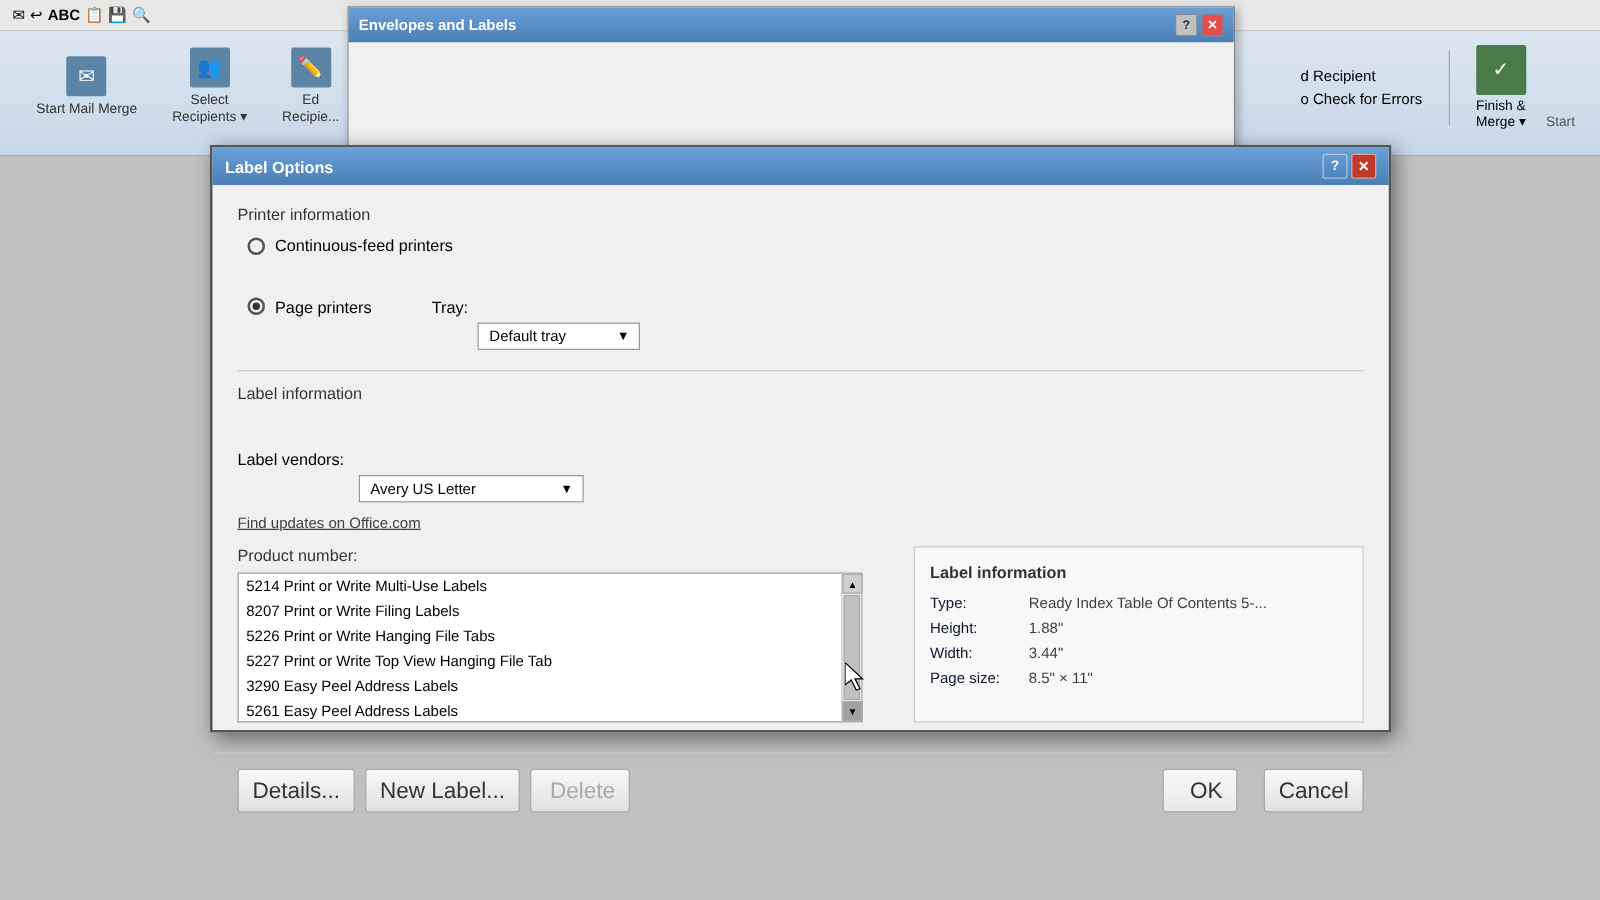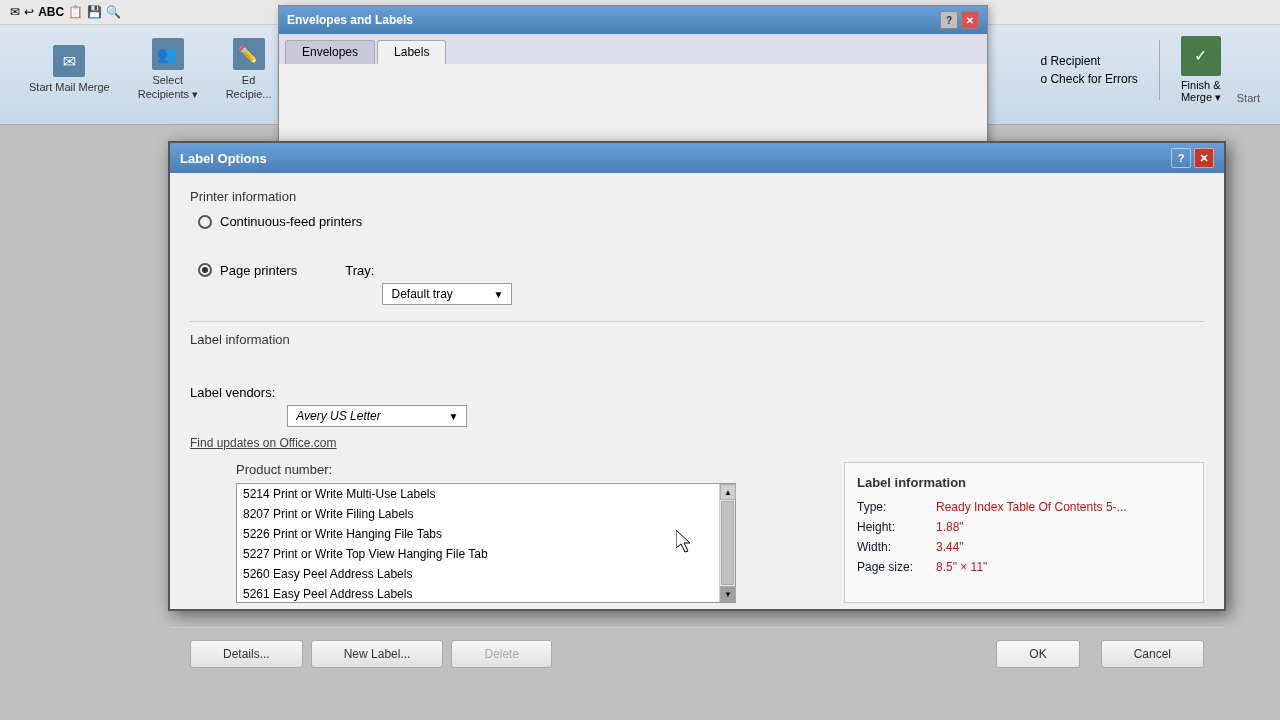--- a/index.html
+++ b/index.html
@@ -142,23 +142,23 @@
       background: linear-gradient(to bottom, #f5f5f5, #e0e0e0);
       border: 1px solid #aaa;
       border-radius: 2px;
       cursor: pointer;
       font-size: 12px;
     }
 
     
     .label-options-dialog {
       position: absolute;
-      top: 141px;
+      top: 116px;
       left: 168px;
-      width: 1058px;
+      width: 945px;
       height: 470px;
       background: #f0f0f0;
       border: 2px solid #555;
       box-shadow: 4px 4px 15px rgba(0,0,0,0.5);
       z-index: 100;
     }
 
     .lo-titlebar {
       background: linear-gradient(to bottom, #6a9fd8 0%, #4a7fb5 100%);
       height: 30px;
@@ -289,21 +289,20 @@
       color: #404040;
       text-decoration: underline;
       cursor: pointer;
       font-size: 12px;
     }
 
     .product-row {
       display: flex;
       gap: 20px;
       margin-top: 8px;
-      margin-left: 46px;
     }
 
     .product-list-section {
       flex: 1;
     }
 
     .product-number-label {
       font-size: 13px;
       color: #333;
       margin-bottom: 6px;
@@ -381,21 +380,21 @@
       gap: 4px;
       margin-bottom: 6px;
     }
 
     .label-info-key {
       color: #0f172a;
       min-width: 75px;
     }
 
     .label-info-val {
-      color: #b91c1c;
+      color: #404040;
       text-align: center;
     }
 
     .bottom-buttons {
       display: flex;
       align-items: center;
       padding: 12px 20px;
       border-top: 1px solid #ccc;
       margin-top: 8px;
     }
@@ -405,26 +404,26 @@
       gap: 8px;
     }
 
     .btn-right {
       display: flex;
       gap: 21px;
       margin-left: auto;
     }
 
     .dialog-btn {
-      padding: 6px 32px;
+      padding: 6px 11px;
       background: linear-gradient(to bottom, #f8f8f8, #e0e0e0);
       border: 1px solid #aaa;
       border-radius: 3px;
       cursor: pointer;
-      font-size: 12px;
+      font-size: 18px;
       color: #333;
       min-width: 80px;
       text-align: right;
     }
 
     .dialog-btn.ok-btn {
       min-width: 60px;
       background: linear-gradient(to bottom, #f8f8f8, #e8e8e8);
     }
 
@@ -500,24 +499,20 @@
 </div>
 
 <div class="env-labels-dialog" style="top:5px;">
   <div class="env-labels-titlebar">
     <span>Envelopes and Labels</span>
     <div class="titlebar-buttons">
       <div class="titlebar-btn">?</div>
       <div class="titlebar-btn close">✕</div>
     </div>
   </div>
-  <div class="dialog-tabs">
-    <div class="dialog-tab">Envelopes</div>
-    <div class="dialog-tab active">Labels</div>
-  </div>
   <div class="dialog-content" style="height:320px;"></div>
 
   <div style="position:absolute;bottom:0;left:0;width:100%;padding:10px;display:flex;gap:8px;border-top:1px solid #ccc;background:#f0f0f0;">
     <button class="env-btn">Print</button>
     <button class="env-btn">New Document</button>
     <button class="env-btn">Options...</button>
     <button class="env-btn">E-postage Properties...</button>
   </div>
 
   <div style="position:absolute;bottom:10px;right:16px;">
@@ -556,40 +551,40 @@
         </div>
       </div>
     </div>
 
     <div class="divider-line"></div>
 
     <div class="label-info-section">
       <div class="section-label">Label information</div>
       <div class="vendor-row">
         <span>Label vendors:</span>
-        <div class="select-box" style="min-width:180px;font-style:italic;">
+        <div class="select-box" style="min-width:180px;">
           <span>Avery US Letter</span>
           <span class="select-arrow">▼</span>
         </div>
       </div>
       <div>
         <a class="find-link">Find updates on Office.com</a>
       </div>
     </div>
 
     <div class="product-row">
       <div class="product-list-section">
         <div class="product-number-label">Product number:</div>
         <div class="listbox-container">
           <div class="listbox" style="width:calc(100% - 16px);">
             <div class="listbox-item">5214 Print or Write Multi-Use Labels</div>
             <div class="listbox-item">8207 Print or Write Filing Labels</div>
             <div class="listbox-item">5226 Print or Write Hanging File Tabs</div>
             <div class="listbox-item">5227 Print or Write Top View Hanging File Tab</div>
-            <div class="listbox-item">5260 Easy Peel Address Labels</div>
+            <div class="listbox-item">3290 Easy Peel Address Labels</div>
             <div class="listbox-item">5261 Easy Peel Address Labels</div>
           </div>
           <div class="listbox-scrollbar">
             <div class="scrollbar-btn">▲</div>
             <div class="scrollbar-thumb"></div>
             <div class="scrollbar-btn" style="background:#a0a0a0;">▼</div>
           </div>
         </div>
       </div>
 

